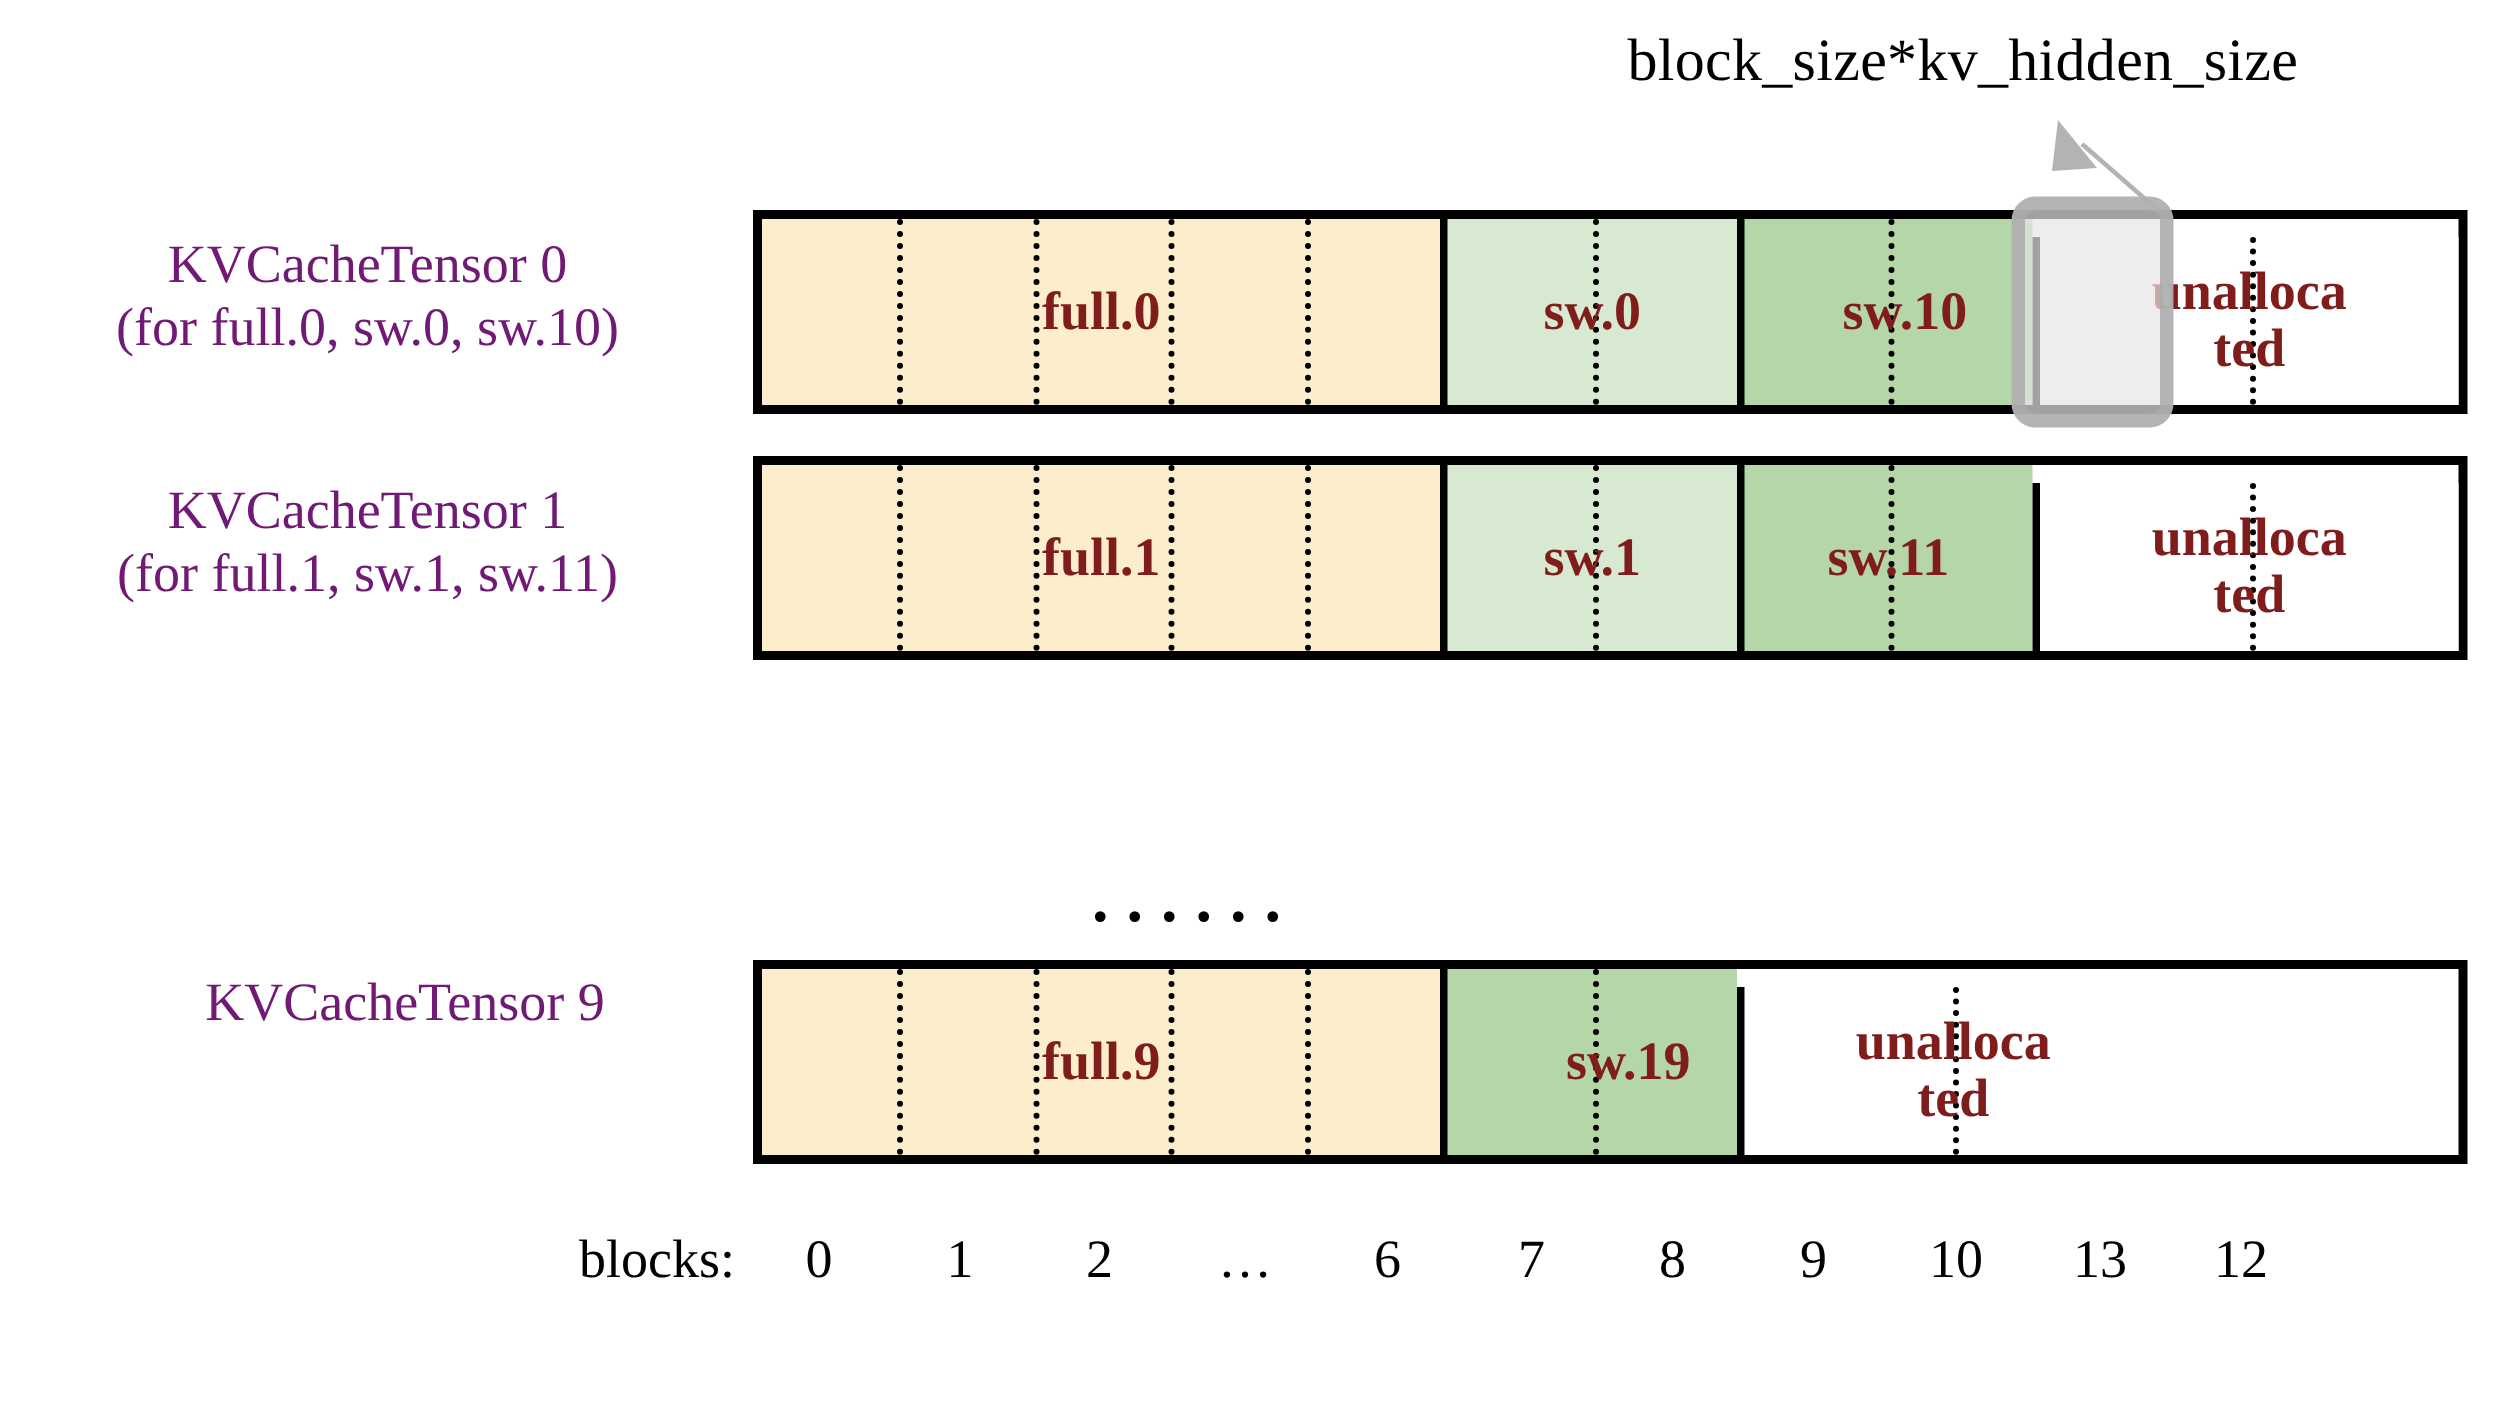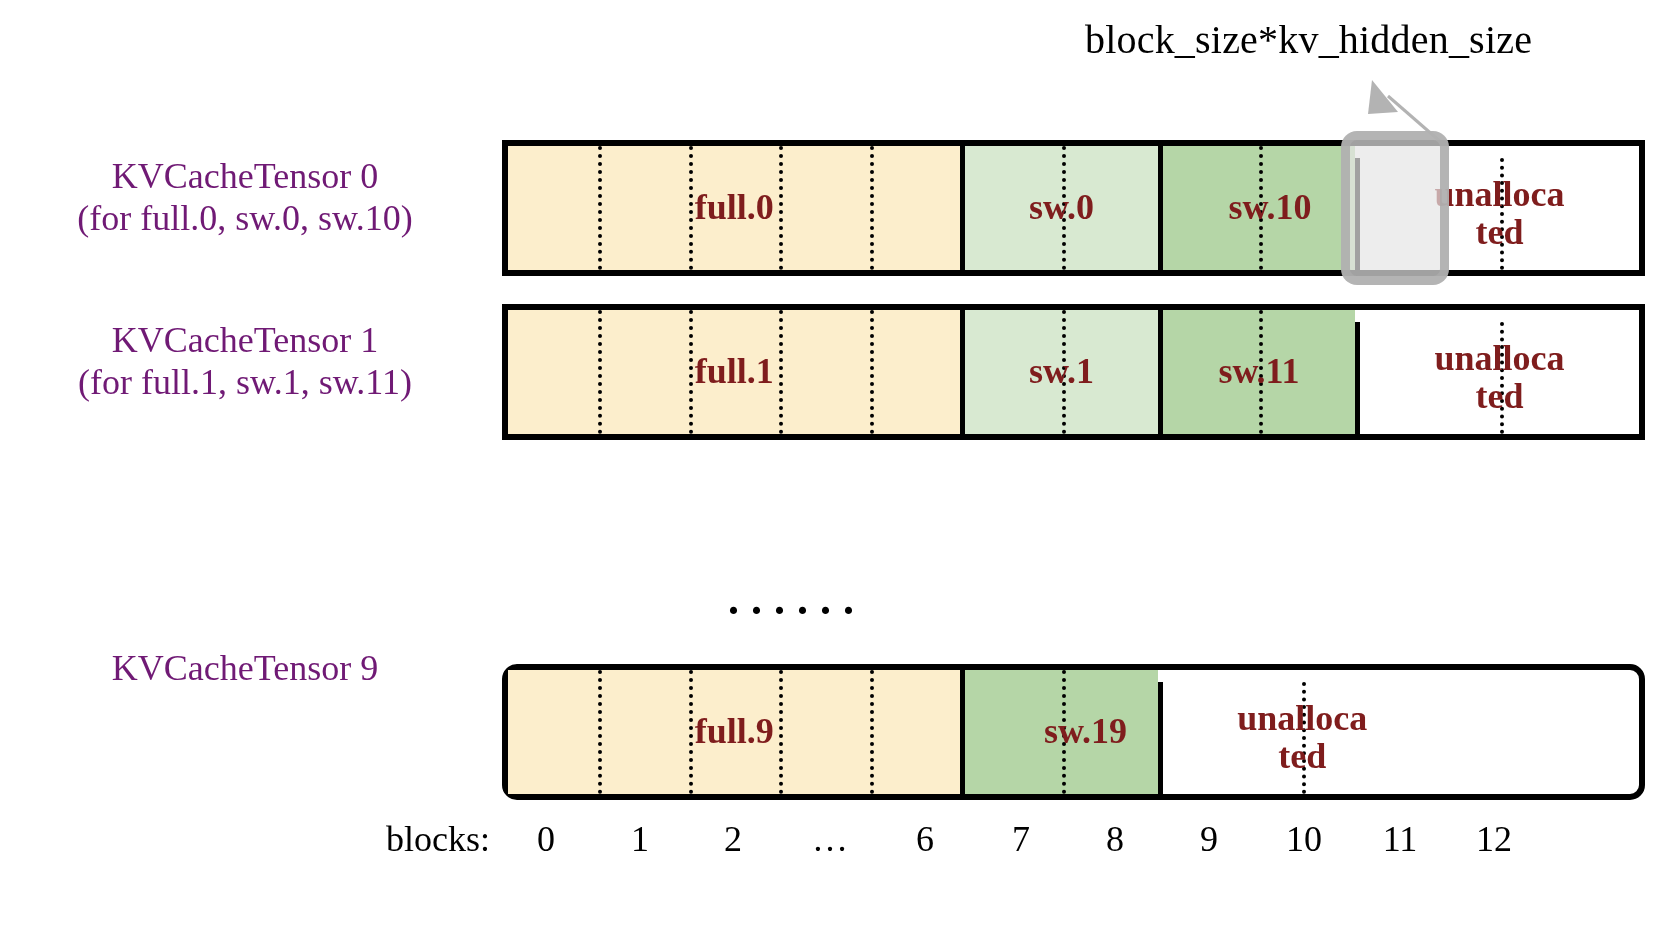--- a/index.html
+++ b/index.html
@@ -212,24 +212,24 @@
           <div class="seg-text">sw.11</div>
         </div>
         <div class="seg seg-unalloc" style="flex: 0 0 25.1%;">
           <div class="divider" style="left: 50%;"></div>
           <div class="seg-text">unalloca
 ted</div>
         </div>
       </div>
     </div>
     <div class="row" style="top: 0px;">
-      <div class="row-label" style="top: 648px;">
+      <div class="row-label" style="top: 648px; padding-left: 25px;">
         <span class="l1">KVCacheTensor 9</span>
       </div>
-      <div class="bar" style="top: 664px; border-radius: 15px;">
+      <div class="bar" style="top: 640px;">
         <div class="seg seg-full" style="flex: 0 0 40%;">
           <div class="divider" style="left: 20%;"></div>
           <div class="divider" style="left: 40%;"></div>
           <div class="divider" style="left: 60%;"></div>
           <div class="divider" style="left: 80%;"></div>
           <div class="seg-text">full.9</div>
         </div>
         <div class="seg seg-sw-b" style="flex: 0 0 17.45%; padding-left: 48px;">
           <div class="divider" style="left: 50%;"></div>
           <div class="seg-text">sw.19</div>
@@ -252,16 +252,16 @@
   <div id="axis-ticks">
       <div class="tick" style="left: 546px;">0</div>
       <div class="tick" style="left: 640px;">1</div>
       <div class="tick" style="left: 733px;">2</div>
       <div class="tick" style="left: 830px;">…</div>
       <div class="tick" style="left: 925px;">6</div>
       <div class="tick" style="left: 1021px;">7</div>
       <div class="tick" style="left: 1115px;">8</div>
       <div class="tick" style="left: 1209px;">9</div>
       <div class="tick" style="left: 1304px;">10</div>
-      <div class="tick" style="left: 1400px;">11</div>
+      <div class="tick" style="left: 1400px;">13</div>
       <div class="tick" style="left: 1494px;">12</div>
     </div>
 </div>
 
 </body></html>

